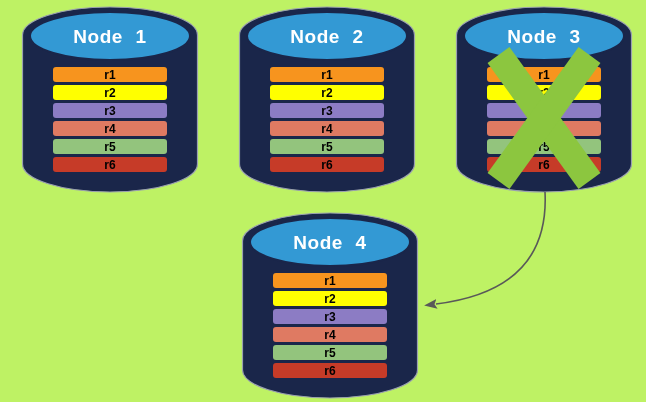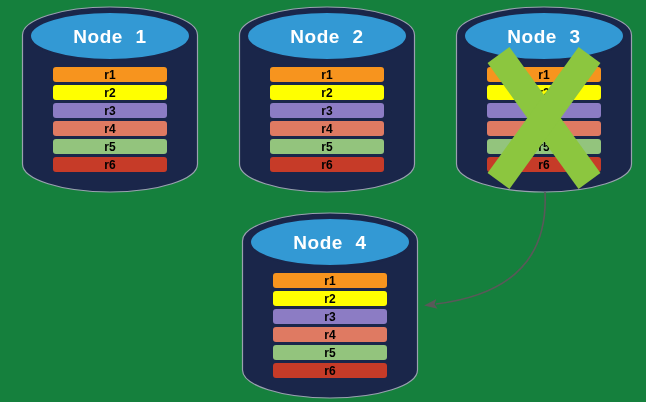--- a/index.html
+++ b/index.html
@@ -5,21 +5,21 @@
   html, body {
     margin: 0;
     padding: 0;
     background: #ffffff;
     font-family: "Liberation Sans", sans-serif;
   }
   .canvas-wrap {
     position: relative;
     width: 646px;
     height: 402px;
-    background: #15803d;
+    background: #bef264;
     overflow: hidden;
   }
   svg { display: block; }
   .node-title {
     font-family: "Liberation Sans", "DejaVu Sans", sans-serif;
     font-weight: bold;
     font-size: 19px;
     letter-spacing: 0.5px;
     word-spacing: 7px;
     text-anchor: middle;

